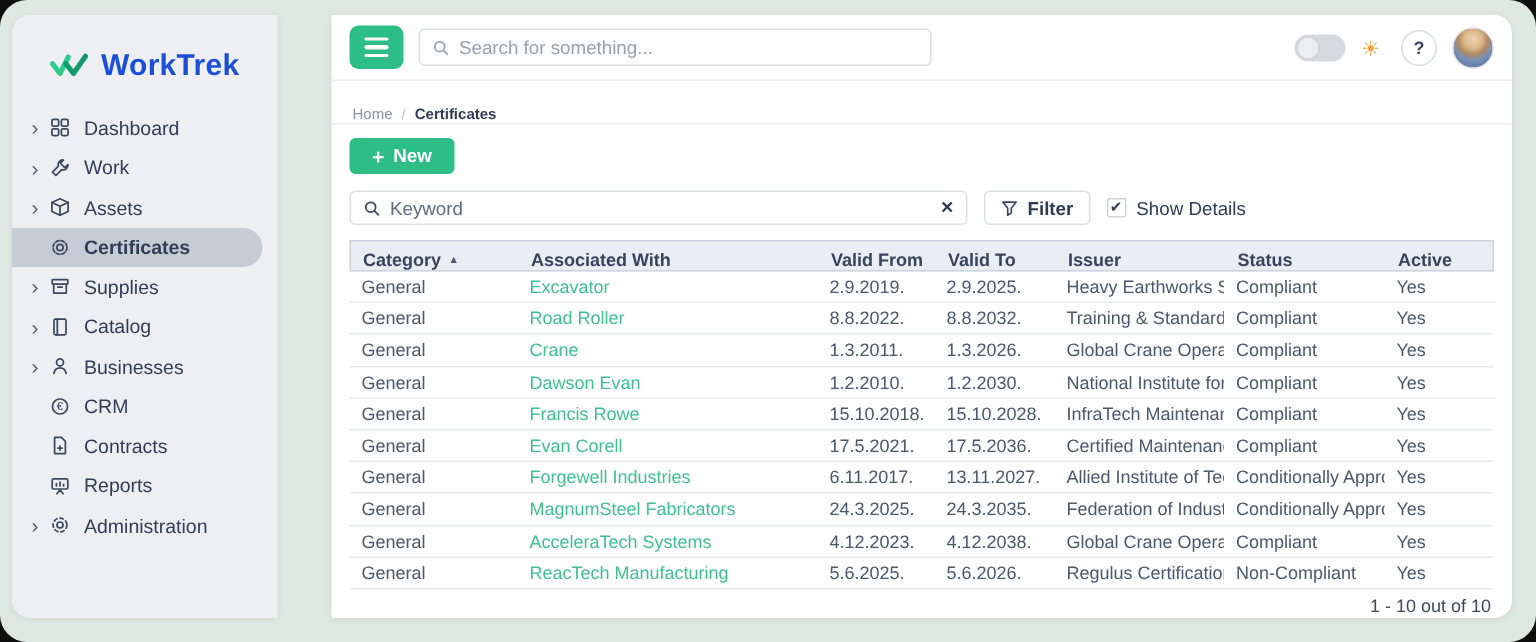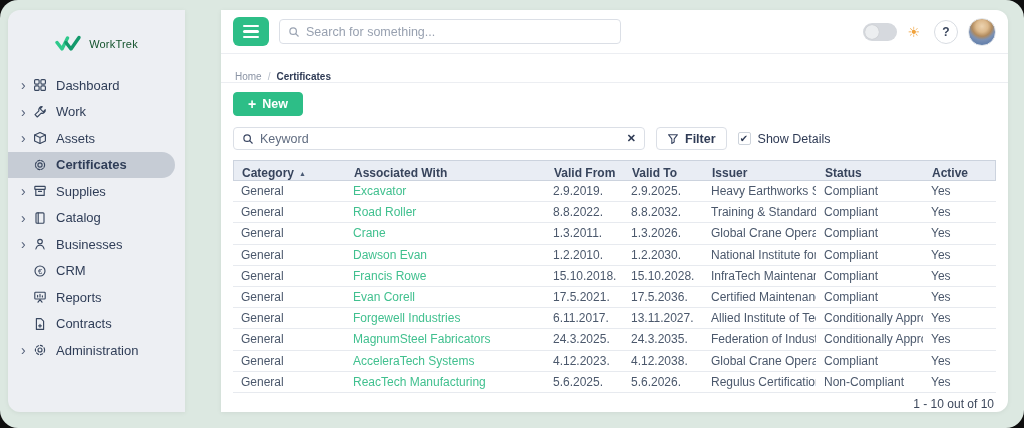--- a/index.html
+++ b/index.html
@@ -2,21 +2,21 @@
 <html><head>
 <meta charset="utf-8">
 <style>
   * { margin:0; padding:0; box-sizing:border-box; }
   html,body { width:1024px; height:428px; background:#0e0e0e; font-family:"Liberation Sans",sans-serif; }
   .canvas { position:relative; width:1024px; height:428px; background:var(--canvas,#dce8e1); border-radius:18px; overflow:hidden; }
   .app { position:absolute; left:8px; top:10px; width:1000px; height:402px; display:flex; filter:drop-shadow(0 1px 2px rgba(0,0,0,.06)); }
   
   .sidebar { width:177px; flex:none; background:#edeff3; border-radius:12px 0 0 12px; overflow:hidden; }
   .side-logo { height:62px; display:flex; align-items:center; justify-content:center; gap:7px; padding-top:6px; }
-  .logo-text { font-size:11px; font-weight:400; color:#14532d; letter-spacing:.2px; }
+  .logo-text { font-size:20px; font-weight:700; color:#1d4ed8; letter-spacing:.2px; }
   .side-item { display:flex; align-items:center; height:26.5px; padding-left:13px; font-size:13px; color:#2f3d57; cursor:pointer; }
   .side-item .chev { width:11px; font-size:14px; line-height:1; color:#55617a; flex:none; }
   .side-item .sicon { width:16px; height:16px; margin-right:8px; display:flex; align-items:center; justify-content:center; color:#3a4860; flex:none; }
   .side-item .sicon svg { width:14px; height:14px; }
   .side-item .slabel { white-space:nowrap; }
   .side-item.active { background:#c6ccd5; border-radius:0 14px 14px 0; margin-right:10px; font-weight:700; }
   
   .main { flex:1; background:#ffffff; border-radius:0 12px 12px 0; display:flex; flex-direction:column; overflow:hidden;margin-left:36px; }
   .topbar { height:44px; flex:none; display:flex; align-items:center; gap:10px; padding:0 12px; border-bottom:1px solid #eceef2; }
   .hamburger { width:36px; height:29px; background:var(--accent,#2dbe87); border:none; border-radius:6px; display:flex; flex-direction:column; justify-content:center; align-items:center; gap:3px; cursor:pointer; }
@@ -156,36 +156,36 @@
                 <circle cx="7" cy="7" r="5"></circle>
                 <text x="7" y="9.5" text-anchor="middle" font-size="7.5" fill="currentColor" stroke="none">€</text>
               </svg>
             </span>
             <span class="slabel">CRM</span>
           </div>
           <div class="side-item sub">
             <span class="chev"></span>
             <span class="sicon">
               <svg viewBox="0 0 14 14" fill="none" stroke="currentColor" stroke-width="1.15" stroke-linecap="round" stroke-linejoin="round">
+                <path d="M3.4 1.6h4.6l2.6 2.6v8.2H3.4z"></path>
+                <path d="M5.6 8.8h2.8M7 7.4v2.8"></path>
+              </svg>
+            </span>
+            <span class="slabel">Contracts</span>
+          </div>
+          <div class="side-item sub">
+            <span class="chev"></span>
+            <span class="sicon">
+              <svg viewBox="0 0 14 14" fill="none" stroke="currentColor" stroke-width="1.15" stroke-linecap="round" stroke-linejoin="round">
                 <rect x="1.8" y="2.2" width="10.4" height="6.8" rx=".8"></rect>
                 <path d="M4.6 7V5.4M7 7V4.4M9.4 7V5.9"></path>
                 <path d="M5 12.2 7 9.6l2 2.6"></path>
               </svg>
             </span>
             <span class="slabel">Reports</span>
-          </div>
-          <div class="side-item sub">
-            <span class="chev"></span>
-            <span class="sicon">
-              <svg viewBox="0 0 14 14" fill="none" stroke="currentColor" stroke-width="1.15" stroke-linecap="round" stroke-linejoin="round">
-                <path d="M3.4 1.6h4.6l2.6 2.6v8.2H3.4z"></path>
-                <path d="M5.6 8.8h2.8M7 7.4v2.8"></path>
-              </svg>
-            </span>
-            <span class="slabel">Contracts</span>
           </div>
           <div class="side-item">
             <span class="chev">›</span>
             <span class="sicon">
               <svg viewBox="0 0 14 14" fill="none" stroke="currentColor" stroke-width="1.15" stroke-linecap="round" stroke-linejoin="round">
                 <circle cx="7" cy="7" r="2"></circle>
                 <circle cx="7" cy="7" r="4.6" stroke-dasharray="2.3 2"></circle>
               </svg>
             </span>
             <span class="slabel">Administration</span>

